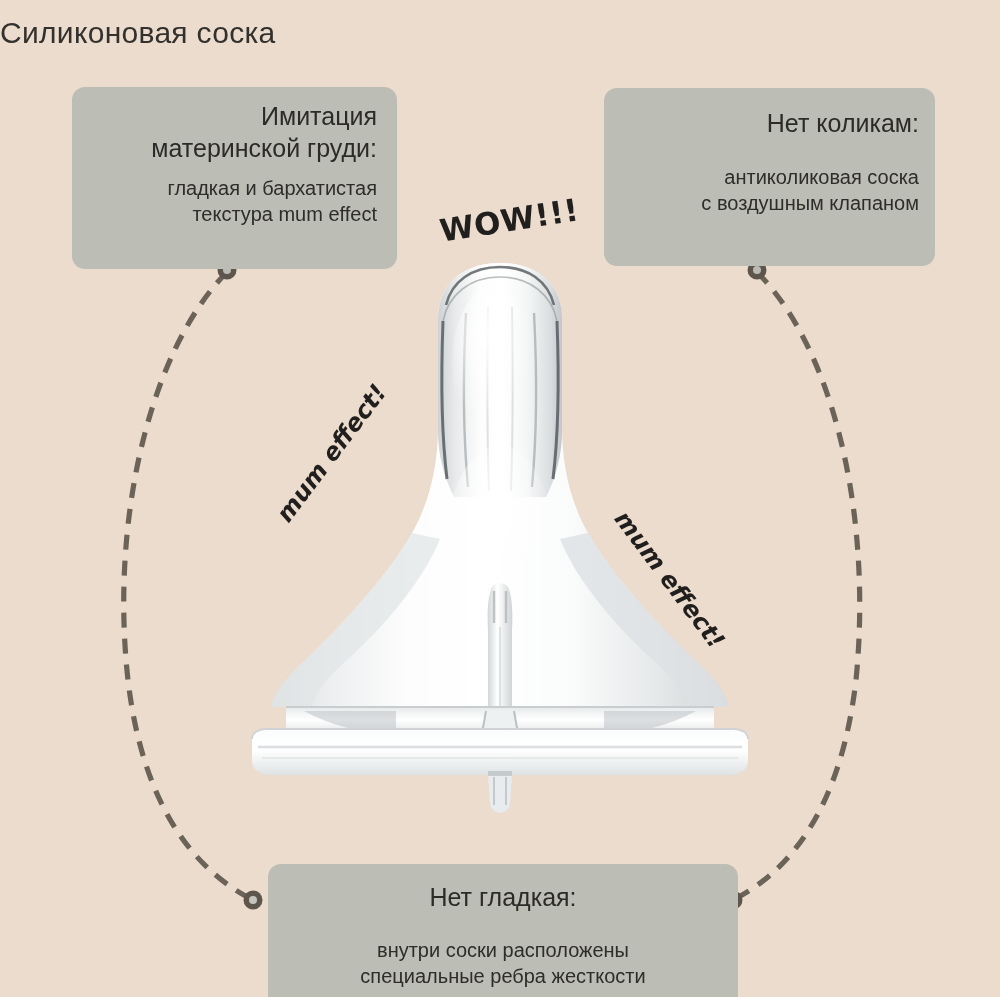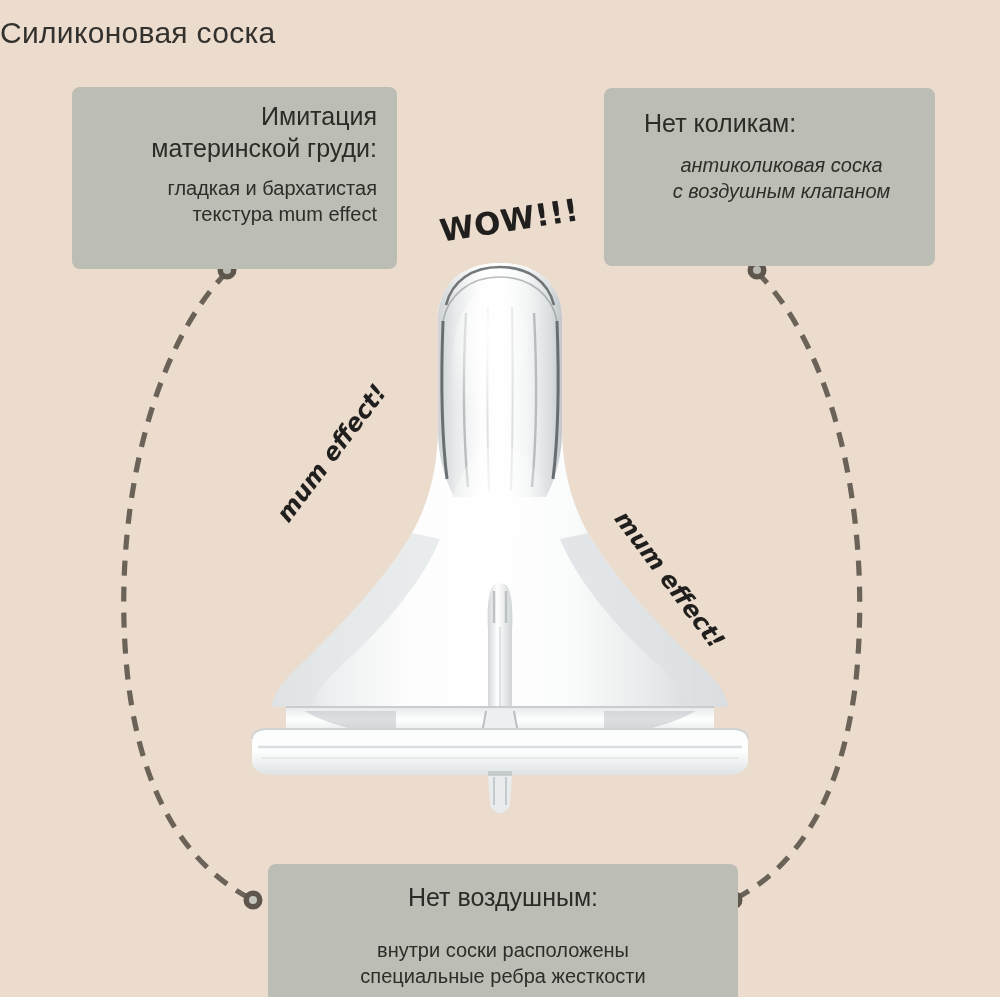--- a/index.html
+++ b/index.html
@@ -32,21 +32,21 @@
     font-weight: 400;
     letter-spacing: 0.3px;
     color: #33312e;
     white-space: nowrap;
   }
 
   
   .callout {
     position: absolute;
     background: #bcbdb4;
-    border-radius: 8px;
+    border-radius: 13px;
     box-sizing: border-box;
     color: #2e2c29;
     text-align: center;
     padding: 14px 16px 0 16px;
   }
   .callout .headline {
     font-size: 25px;
     line-height: 1.27;
     font-weight: 400;
     color: #2d2b28;
@@ -70,22 +70,22 @@
   #callout-left .headline { text-align: right; padding-right: 4px; }
   #callout-left .sub { text-align: right; padding-right: 4px; }
 
   #callout-right {
     left: 604px;
     top: 88px;
     width: 331px;
     height: 178px;
     padding-top: 20px;
   }
-  #callout-right .headline { text-align: left; padding-left: 24px; }
-  #callout-right .sub { text-align: center; padding-left: 24px; margin-top: 12px; font-style: italic; }
+  #callout-right .headline { text-align: right; padding-left: 24px; }
+  #callout-right .sub { text-align: right; padding-left: 24px; margin-top: 24px; }
 
   #callout-bottom {
     left: 268px;
     top: 864px;
     width: 470px;
     height: 145px;
     padding-top: 18px;
   }
   #callout-bottom .headline { text-align: center; }
   #callout-bottom .sub { text-align: center; margin-top: 23px; }
@@ -303,21 +303,21 @@
 текстура mum effect</div>
   </div>
 
   <div class="callout" id="callout-right">
     <div class="headline">Нет коликам:</div>
     <div class="sub">антиколиковая соска
 с воздушным клапаном</div>
   </div>
 
   <div class="callout" id="callout-bottom">
-    <div class="headline">Нет воздушным:</div>
+    <div class="headline">Нет гладкая:</div>
     <div class="sub">внутри соски расположены
 специальные ребра жесткости</div>
   </div>
 
   <div class="scribble" id="wow-label">WOW!!!</div>
   <div class="scribble" id="mum-left">mum effect!</div>
   <div class="scribble" id="mum-right">mum effect!</div>
 
 </div>
 

